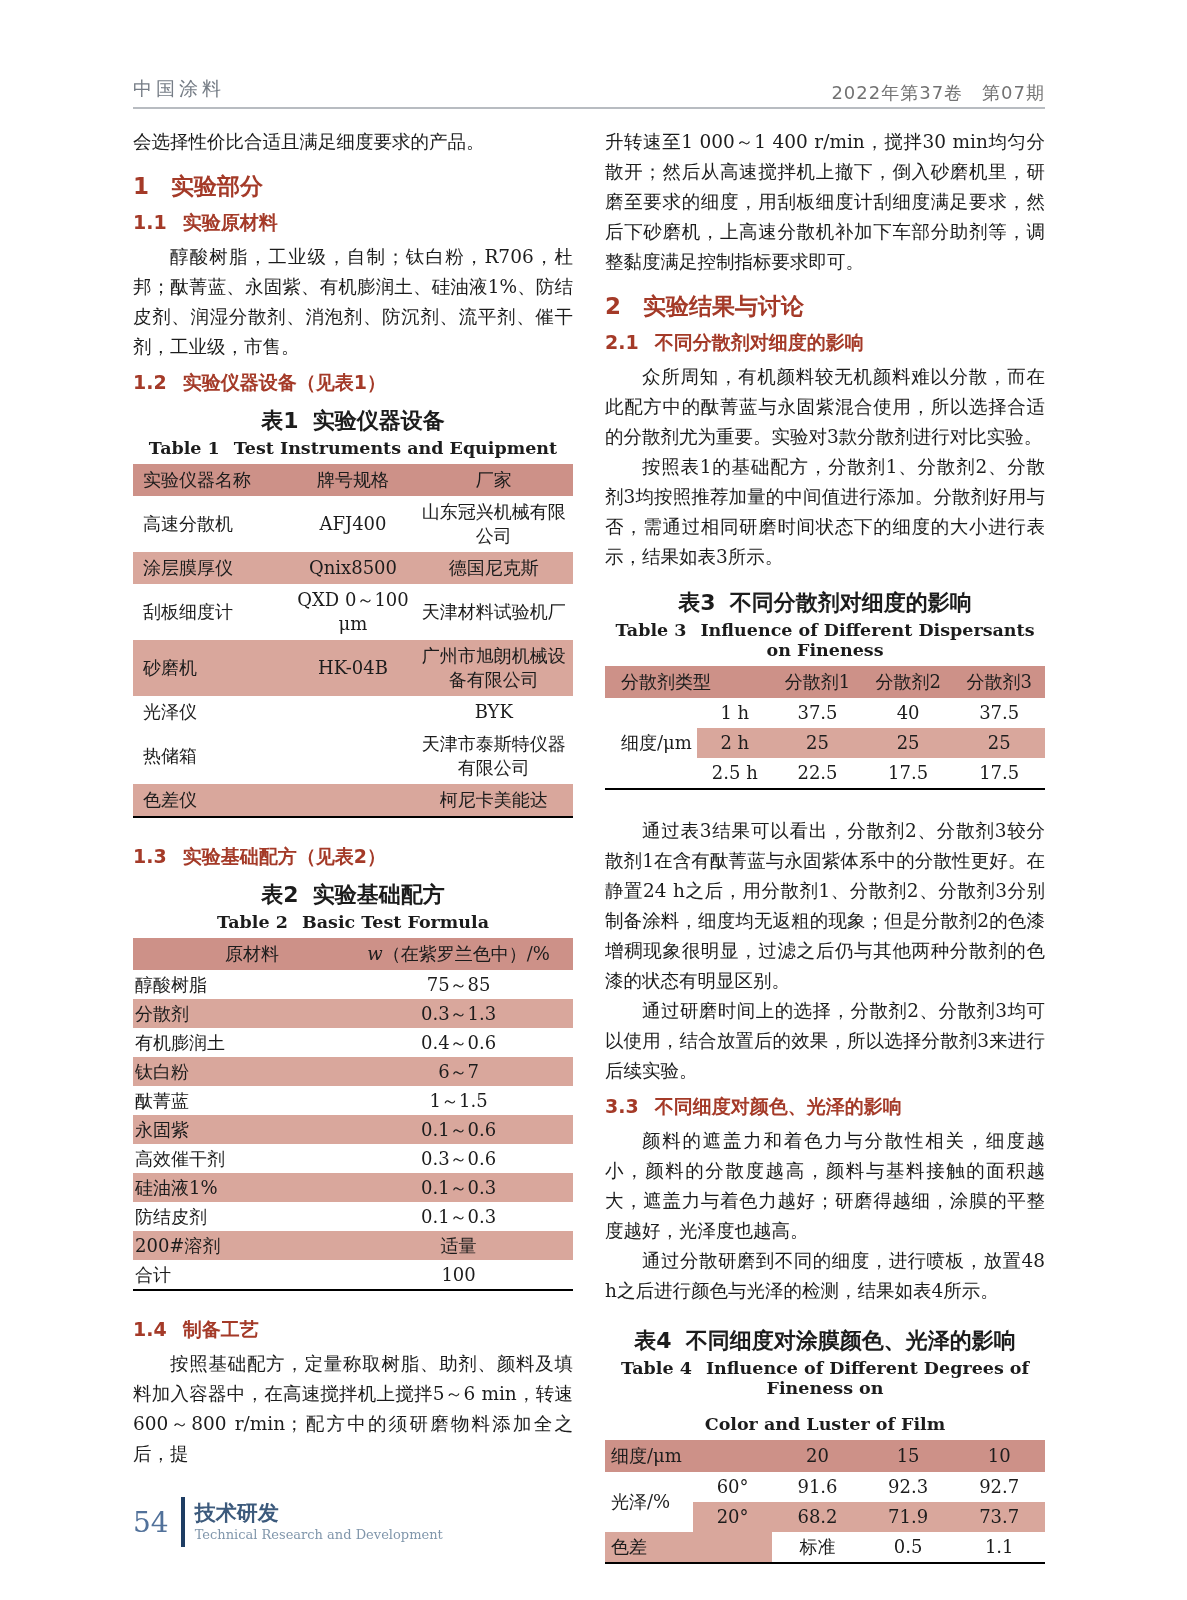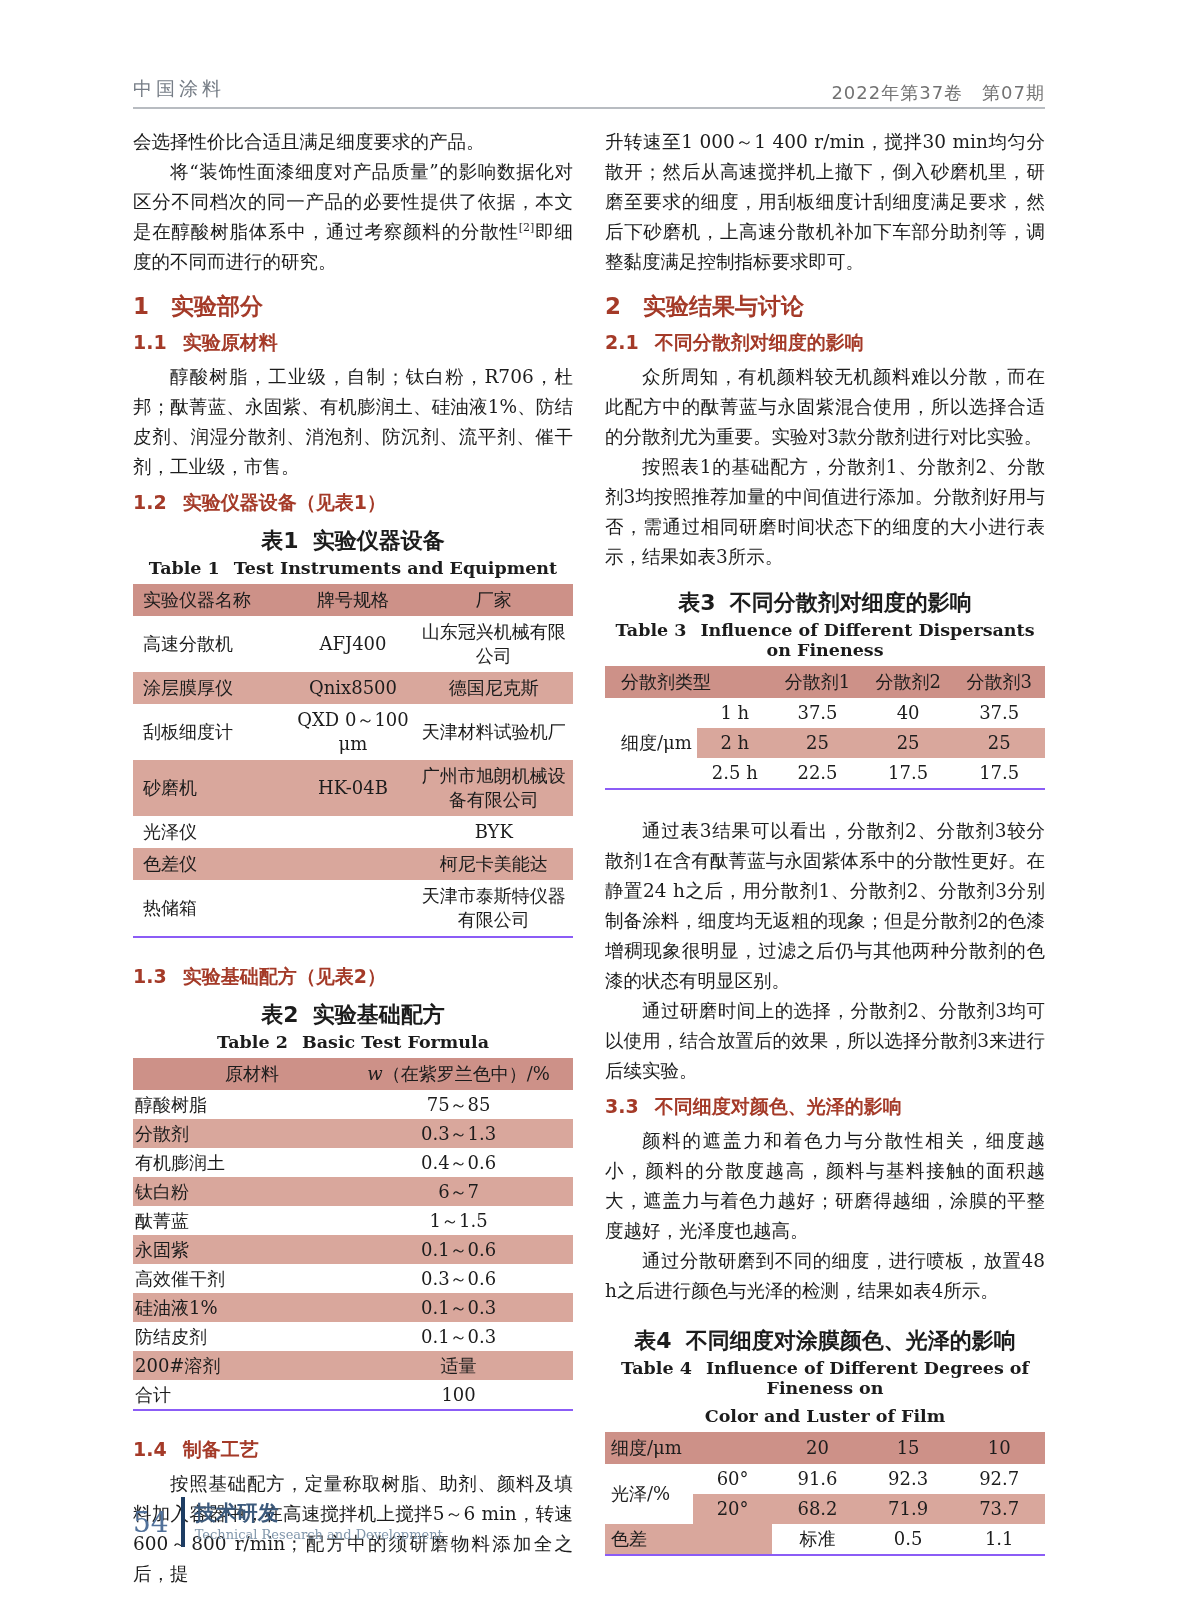--- a/index.html
+++ b/index.html
@@ -29,21 +29,21 @@
   .cap-zh{text-align:center;font-family:"DejaVu Sans","Liberation Sans",sans-serif;
           font-weight:bold;font-size:22px;margin:10px 0 2px;}
   .cap-en{text-align:center;font-family:"DejaVu Serif","Liberation Serif",serif;
           font-weight:bold;font-size:17.5px;margin:0 0 6px;}
   .cap-zh .lbl,.cap-en .lbl{margin-right:14px;}
   
   table{width:100%;border-collapse:collapse;font-size:18px;table-layout:fixed;}
   td,th{font-weight:normal;text-align:center;padding:4px 2px;line-height:24px;overflow:hidden;}
   .shadeD{background:#cd9188;}
   .shadeL{background:#d9a79c;}
-  .tbl{border-bottom:2px solid #8b5cf6;margin-bottom:26px;}
+  .tbl{border-bottom:2px solid #000000;margin-bottom:26px;}
   .cell-left{text-align:left;padding-left:10px;}
   .t2-left{text-align:left;padding-left:92px;}
   .t2 td{padding:2px 2px;line-height:25px;}
   .t3 .grp{text-align:left;padding-left:16px;}
   .t3 td{padding:3px 2px;}
   .t4 td{padding:3px 2px;}
   .w-ital{font-style:italic;font-family:"DejaVu Serif",serif;}
   
   .page-footer{position:absolute;left:133px;top:1497px;display:flex;align-items:center;}
   .page-num{font-size:28px;color:#51719a;margin-right:12px;font-family:"DejaVu Serif",serif;}
@@ -59,21 +59,20 @@
 
   <div class="page-header">
     <span class="journal-name">中国涂料</span>
     <span class="issue-info">2022年第37卷　第07期</span>
   </div>
 
   <div class="content">
 
     <div class="col">
       <p class="para">会选择性价比合适且满足细度要求的产品。</p>
-      <p class="para indent"><span>将“装饰性面漆细度对产品质量”的影响数据化对区分不同档次的同一产品的必要性提供了依据，本文是在醇酸树脂体系中，通过考察颜料的分散性</span><sup>[2]</sup><span>即细度的不同而进行的研究。</span></p>
 
       <div class="h1">
         <span class="num">1</span>
         <span>实验部分</span>
       </div>
 
       <div class="h2">
         <span class="num">1.1</span>
         <span>实验原材料</span>
       </div>
@@ -122,28 +121,28 @@
           <td class="shadeL cell-left">砂磨机</td>
           <td class="shadeL">HK-04B</td>
           <td class="shadeL">广州市旭朗机械设备有限公司</td>
         </tr>
         <tr>
           <td class="cell-left">光泽仪</td>
           <td></td>
           <td>BYK</td>
         </tr>
         <tr>
+          <td class="cell-left">热储箱</td>
+          <td></td>
+          <td>天津市泰斯特仪器有限公司</td>
+        </tr>
+        <tr>
           <td class="shadeL cell-left">色差仪</td>
           <td class="shadeL"></td>
           <td class="shadeL">柯尼卡美能达</td>
-        </tr>
-        <tr>
-          <td class="cell-left">热储箱</td>
-          <td></td>
-          <td>天津市泰斯特仪器有限公司</td>
         </tr>
       </tbody>
         </table>
 
       <div class="h2" style="margin-top:22px;">
         <span class="num">1.3</span>
         <span>实验基础配方（见表2）</span>
       </div>
 
       <div class="cap-zh">
@@ -282,21 +281,21 @@
       <div class="h2">
         <span class="num">3.3</span>
         <span>不同细度对颜色、光泽的影响</span>
       </div>
       <p class="para indent">颜料的遮盖力和着色力与分散性相关，细度越小，颜料的分散度越高，颜料与基料接触的面积越大，遮盖力与着色力越好；研磨得越细，涂膜的平整度越好，光泽度也越高。</p>
       <p class="para indent">通过分散研磨到不同的细度，进行喷板，放置48 h之后进行颜色与光泽的检测，结果如表4所示。</p>
 
       <div class="cap-zh" style="margin-top:20px;">
         <span class="lbl">表4</span><span>不同细度对涂膜颜色、光泽的影响</span>
       </div>
-      <div class="cap-en" style="margin-bottom:8px;">
+      <div class="cap-en" style="margin-bottom:16px;">
         <span class="lbl">Table 4</span><span>Influence of Different Degrees of Fineness on</span>
       </div>
       <div class="cap-en">
         <span>Color and Luster of Film</span>
       </div>
 
       <table class="tbl t4">
         <colgroup>
             <col style="width:20%">
             <col style="width:18%">

